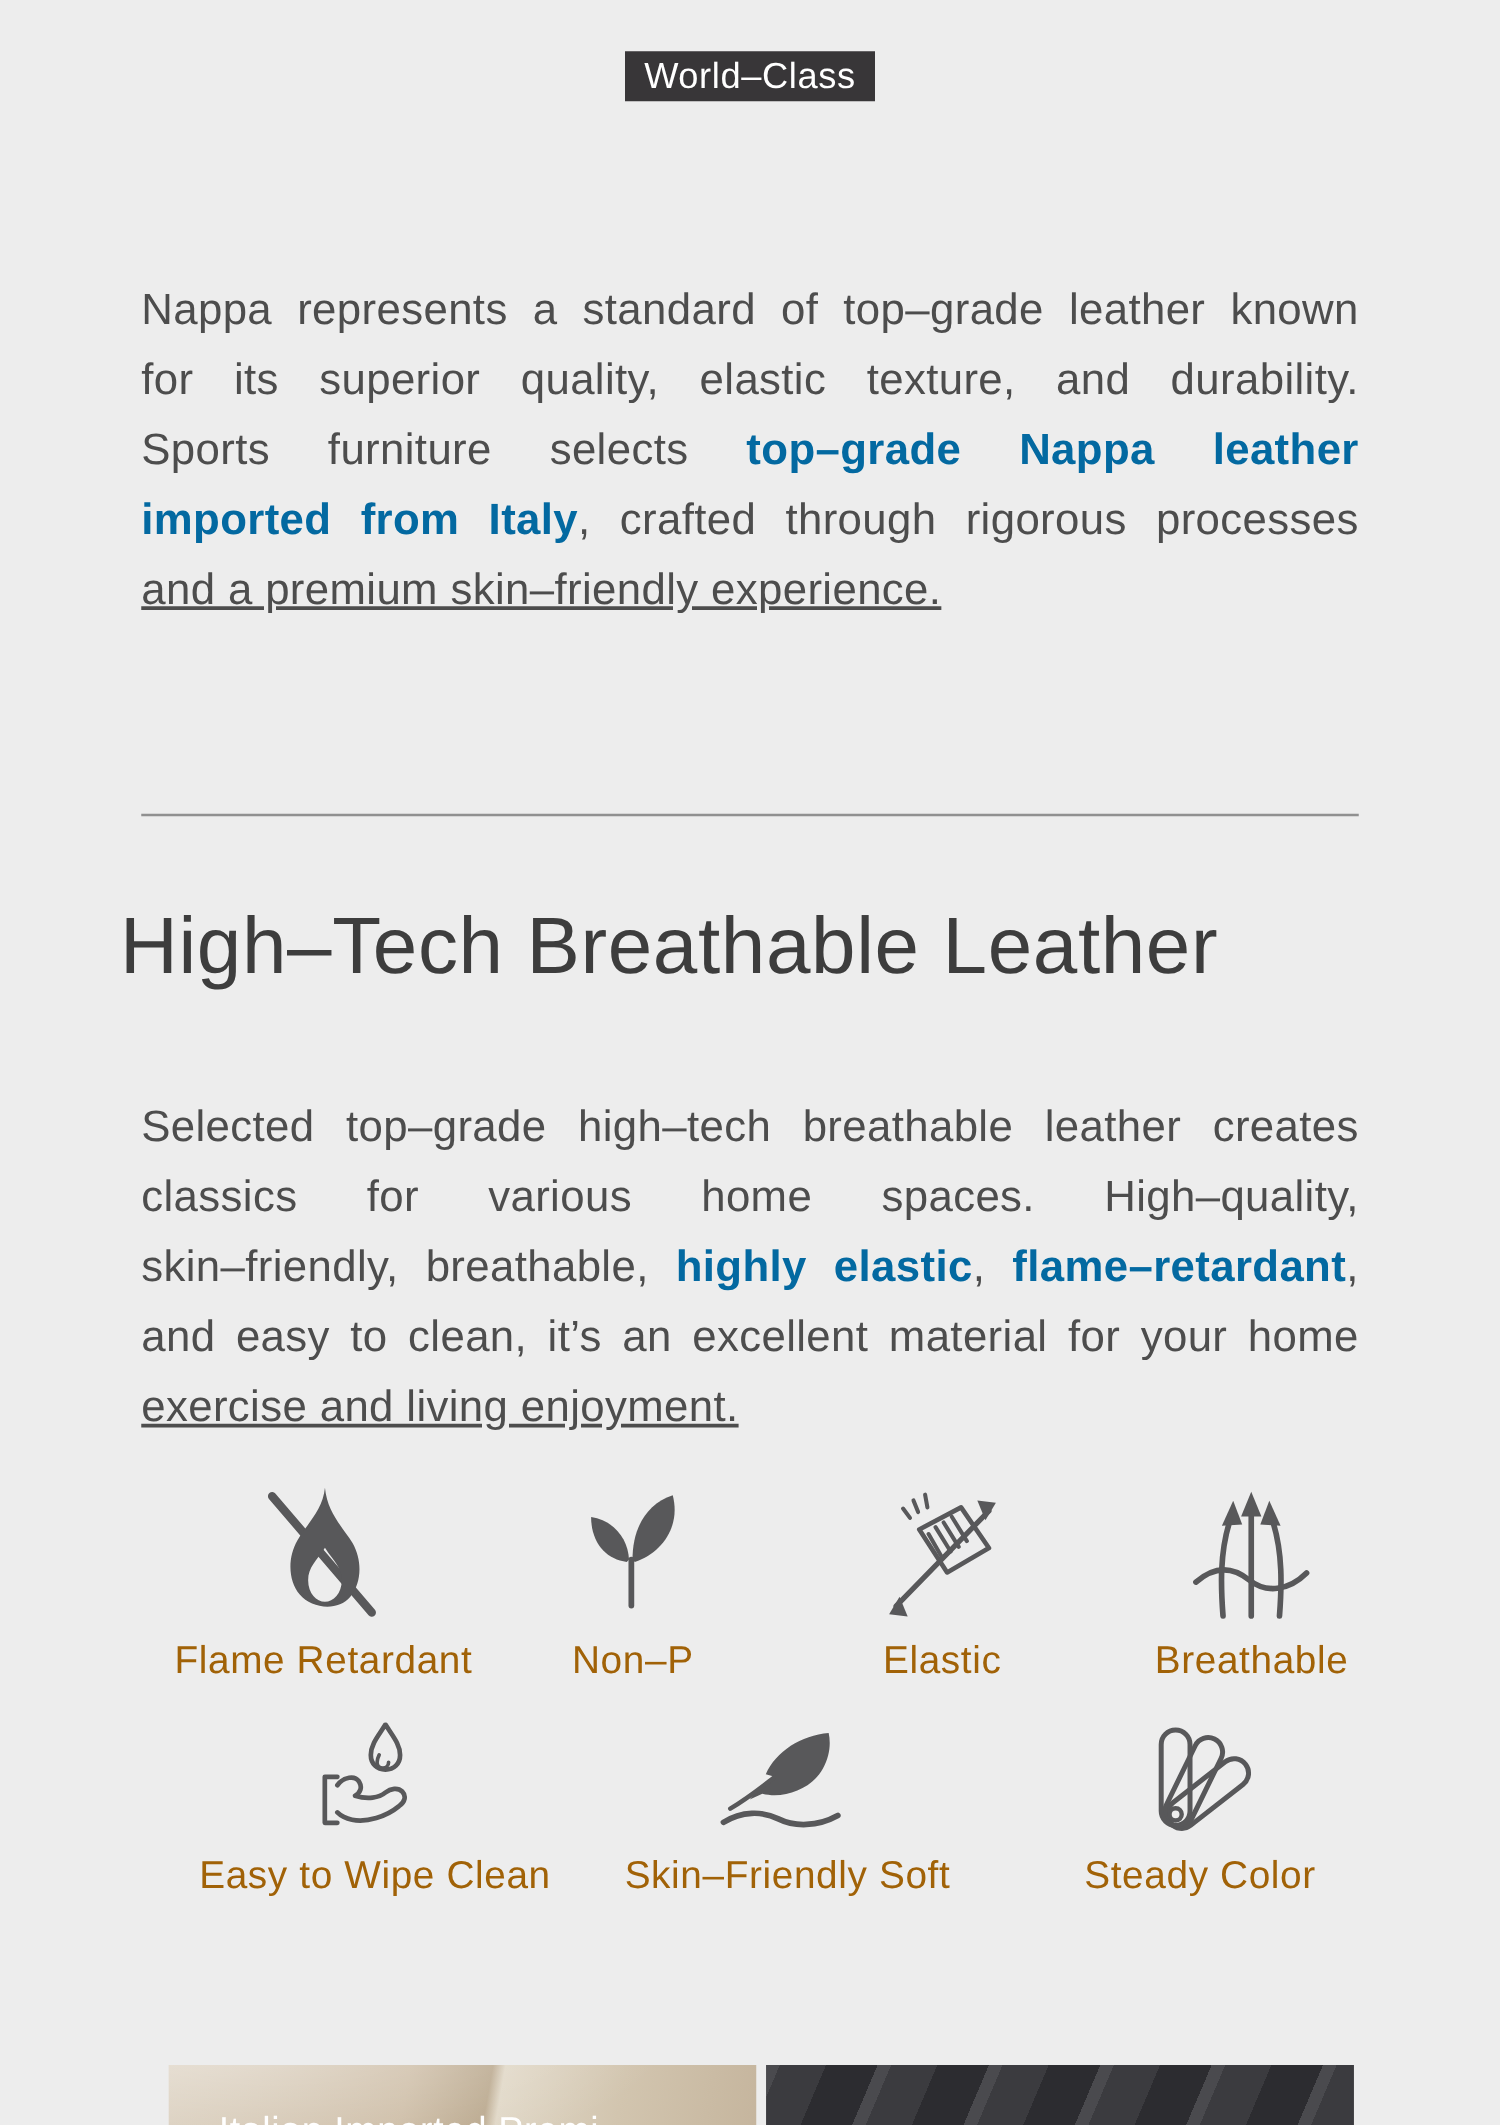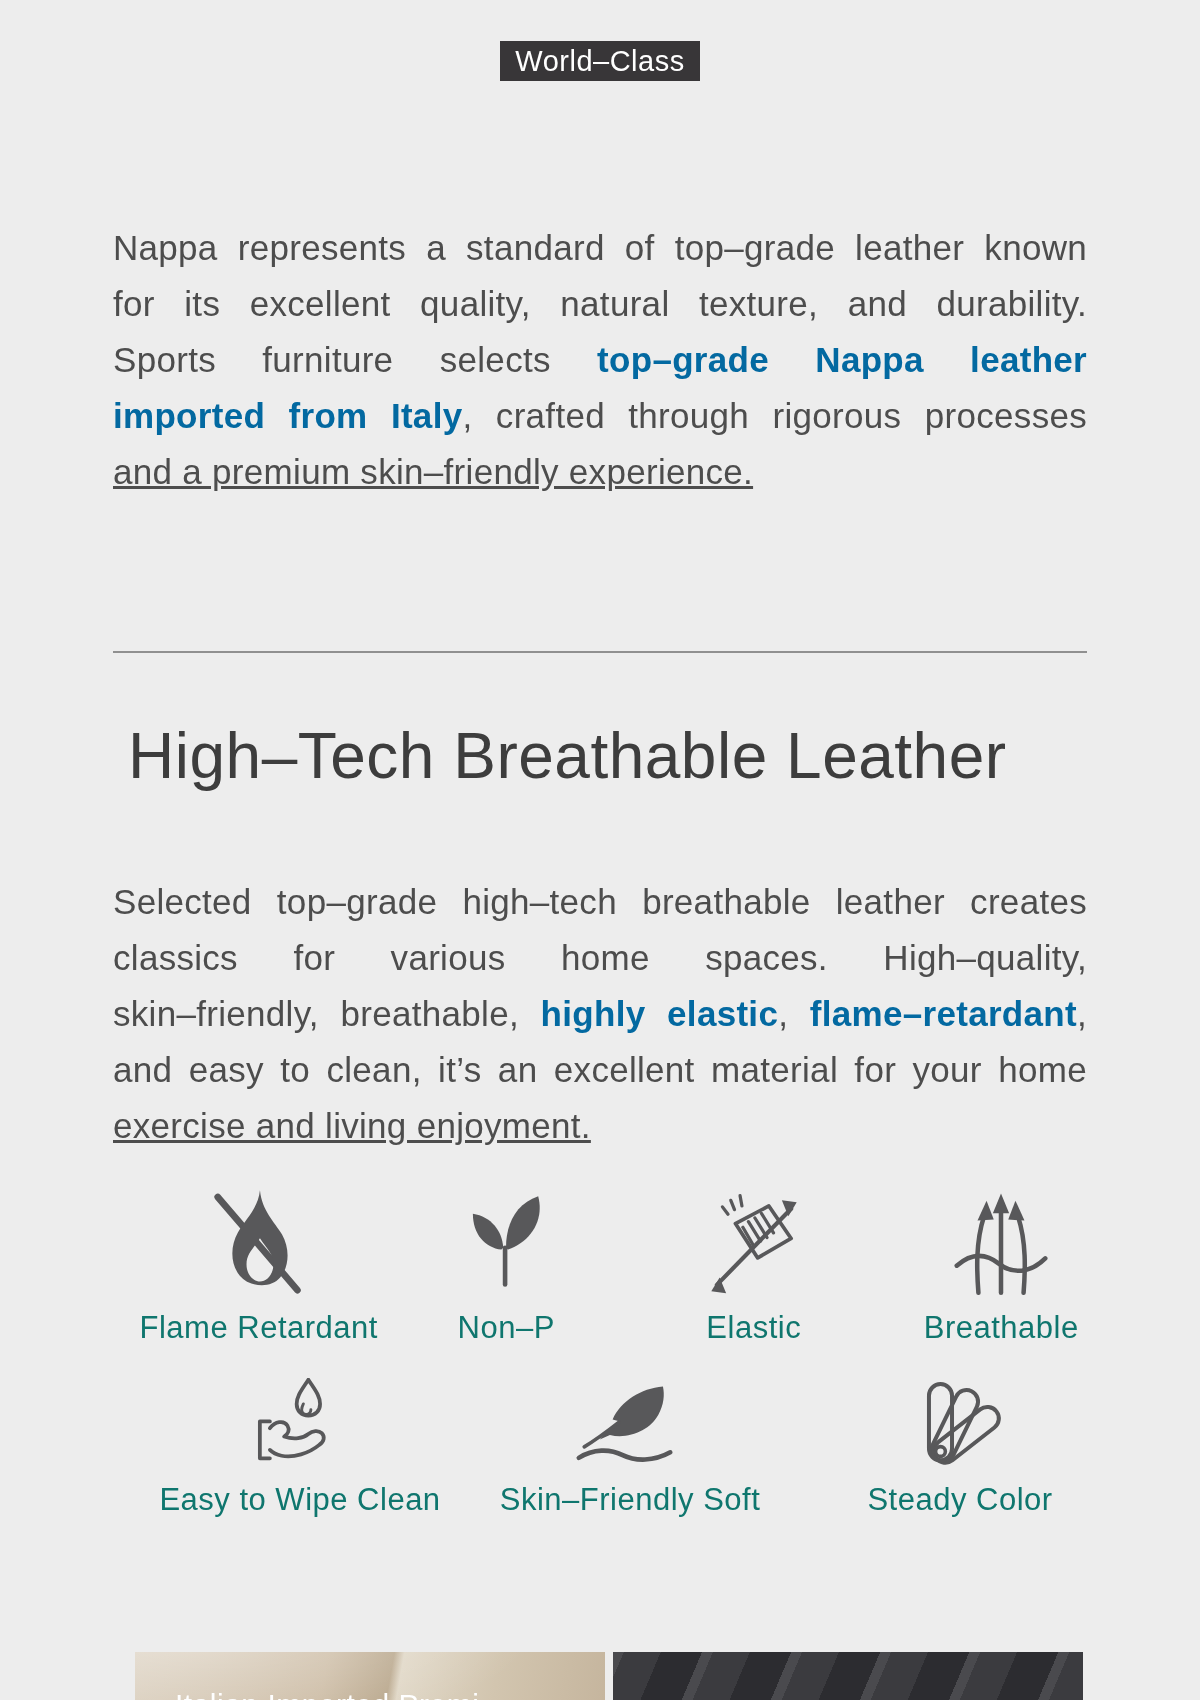--- a/index.html
+++ b/index.html
@@ -27,34 +27,34 @@
   .para{position:absolute;left:113px;width:974px;font-size:35px;line-height:56px;color:#4d4d4d;letter-spacing:.3px;}
   .p1{top:220px;}
   .p2{top:874px;}
   .pline{text-align:justify;text-align-last:justify;}
   .pline.plast{text-align-last:left;text-decoration:underline;}
   .seg-b{font-weight:700;color:#0369a1;}
 
   .divider{position:absolute;top:651px;left:113px;width:974px;height:2px;background:#909090;}
 
   .h2{
-    position:absolute;top:722px;left:128px;width:1000px;
+    position:absolute;top:722px;left:96px;width:1000px;
     font-size:64px;line-height:68px;color:#3d3d3d;font-weight:400;
     letter-spacing:.5px;white-space:nowrap;
   }
 
   
   .feat-row{position:absolute;left:135px;width:990px;display:flex;}
   .feat-row1{top:1188px;}
   .feat-row2{top:1376px;}
   .feat{flex:1 1 0;display:flex;flex-direction:column;align-items:center;}
   .icon-box{display:flex;align-items:center;justify-content:center;}
   .feat-row1 .icon-box{height:112px;}
   .feat-row2 .icon-box{height:96px;}
-  .feat-label{margin-top:10px;font-size:31px;line-height:36px;color:#0f766e;letter-spacing:.5px;white-space:nowrap;}
+  .feat-label{margin-top:10px;font-size:31px;line-height:36px;color:#a16207;letter-spacing:.5px;white-space:nowrap;}
   .icon-stroke{stroke:#58585a;fill:none;stroke-linecap:round;stroke-linejoin:round;}
   .icon-fill{fill:#58585a;stroke:none;}
 
   
   .photo-strip{position:absolute;top:1652px;left:135px;width:948px;height:220px;display:flex;gap:8px;}
   .photo{position:relative;flex:1 1 0;overflow:hidden;}
   .photo-left{
     background:
       radial-gradient(140% 90% at 8% -10%, rgba(255,255,255,.45), rgba(255,255,255,0) 55%),
       linear-gradient(100deg,#d8ccba 0%,#cbbaa2 38%,#b9a78c 51%,#e0d7c6 53%,#d2c5af 72%,#c2b199 100%);
@@ -76,21 +76,21 @@
 <div class="page">
 
   <div class="hero">
     <div class="hero-inner">
       <div class="badge">World–Class</div>
     </div>
   </div>
 
   <div class="para p1">
       <div class="pline"><span>Nappa represents a standard of top–grade leather known</span></div>
-      <div class="pline"><span>for its excellent quality, natural texture, and durability.</span></div>
+      <div class="pline"><span>for its superior quality, elastic texture, and durability.</span></div>
       <div class="pline"><span>Sports furniture selects </span><span class="seg-b">top–grade Nappa leather</span></div>
       <div class="pline"><span class="seg-b">imported from Italy</span><span>, crafted through rigorous processes</span></div>
       <div class="pline plast"><span>and a premium skin–friendly experience.</span></div>
     </div>
 
   <div class="divider"></div>
 
   <div class="h2">High–Tech Breathable Leather</div>
 
   <div class="para p2">

